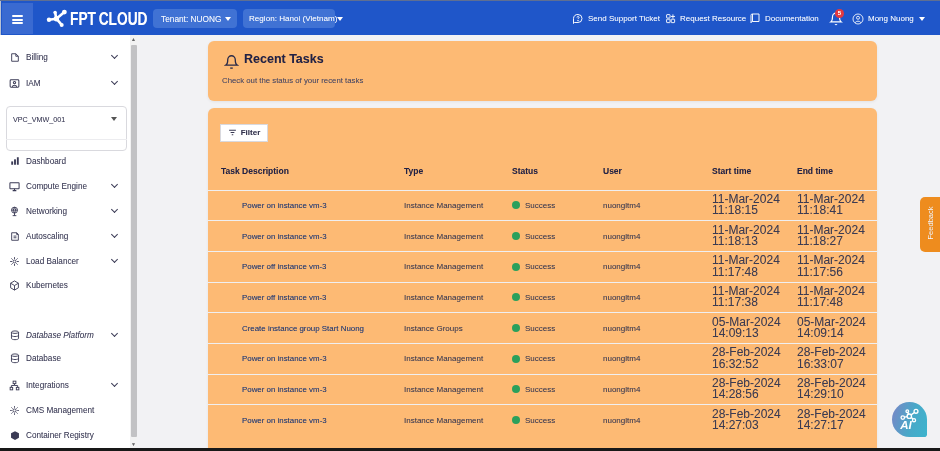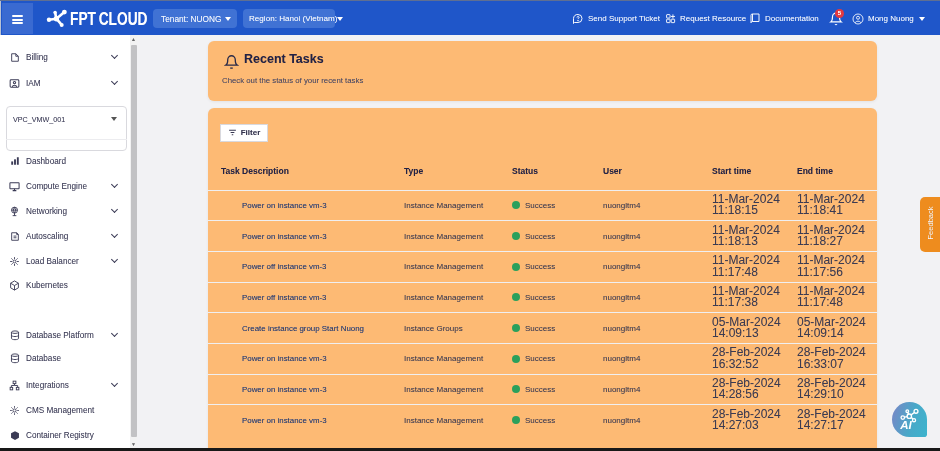--- a/index.html
+++ b/index.html
@@ -236,21 +236,21 @@
   <div class="sbitem" style="top:263px;margin-top:48px;">
       <span class="ic">
     <svg width="10" height="11" viewBox="0 0 24 26" fill="none" stroke="#3a3a55" stroke-width="2.2">
           <ellipse cx="12" cy="5" rx="8.5" ry="3"></ellipse>
           <path d="M3.5 5v15c0 1.7 3.8 3 8.5 3s8.5-1.3 8.5-3V5"></path>
           <path d="M3.5 12.5c0 1.7 3.8 3 8.5 3s8.5-1.3 8.5-3"></path>
         </svg>
     </span>
       <span class="tx">Database</span>
     </div>
-  <div class="sbitem" style="top:288px;">
+  <div class="sbitem" style="top:288px;font-style:italic;">
       <span class="ic">
     <svg width="10" height="11" viewBox="0 0 24 26" fill="none" stroke="#3a3a55" stroke-width="2.2">
           <ellipse cx="12" cy="5" rx="8.5" ry="3"></ellipse>
           <path d="M3.5 5v15c0 1.7 3.8 3 8.5 3s8.5-1.3 8.5-3V5"></path>
           <path d="M3.5 12.5c0 1.7 3.8 3 8.5 3s8.5-1.3 8.5-3"></path>
         </svg>
     </span>
       <span class="tx">Database Platform</span>
       <span class="chev">
         <span class="chevron"></span>

